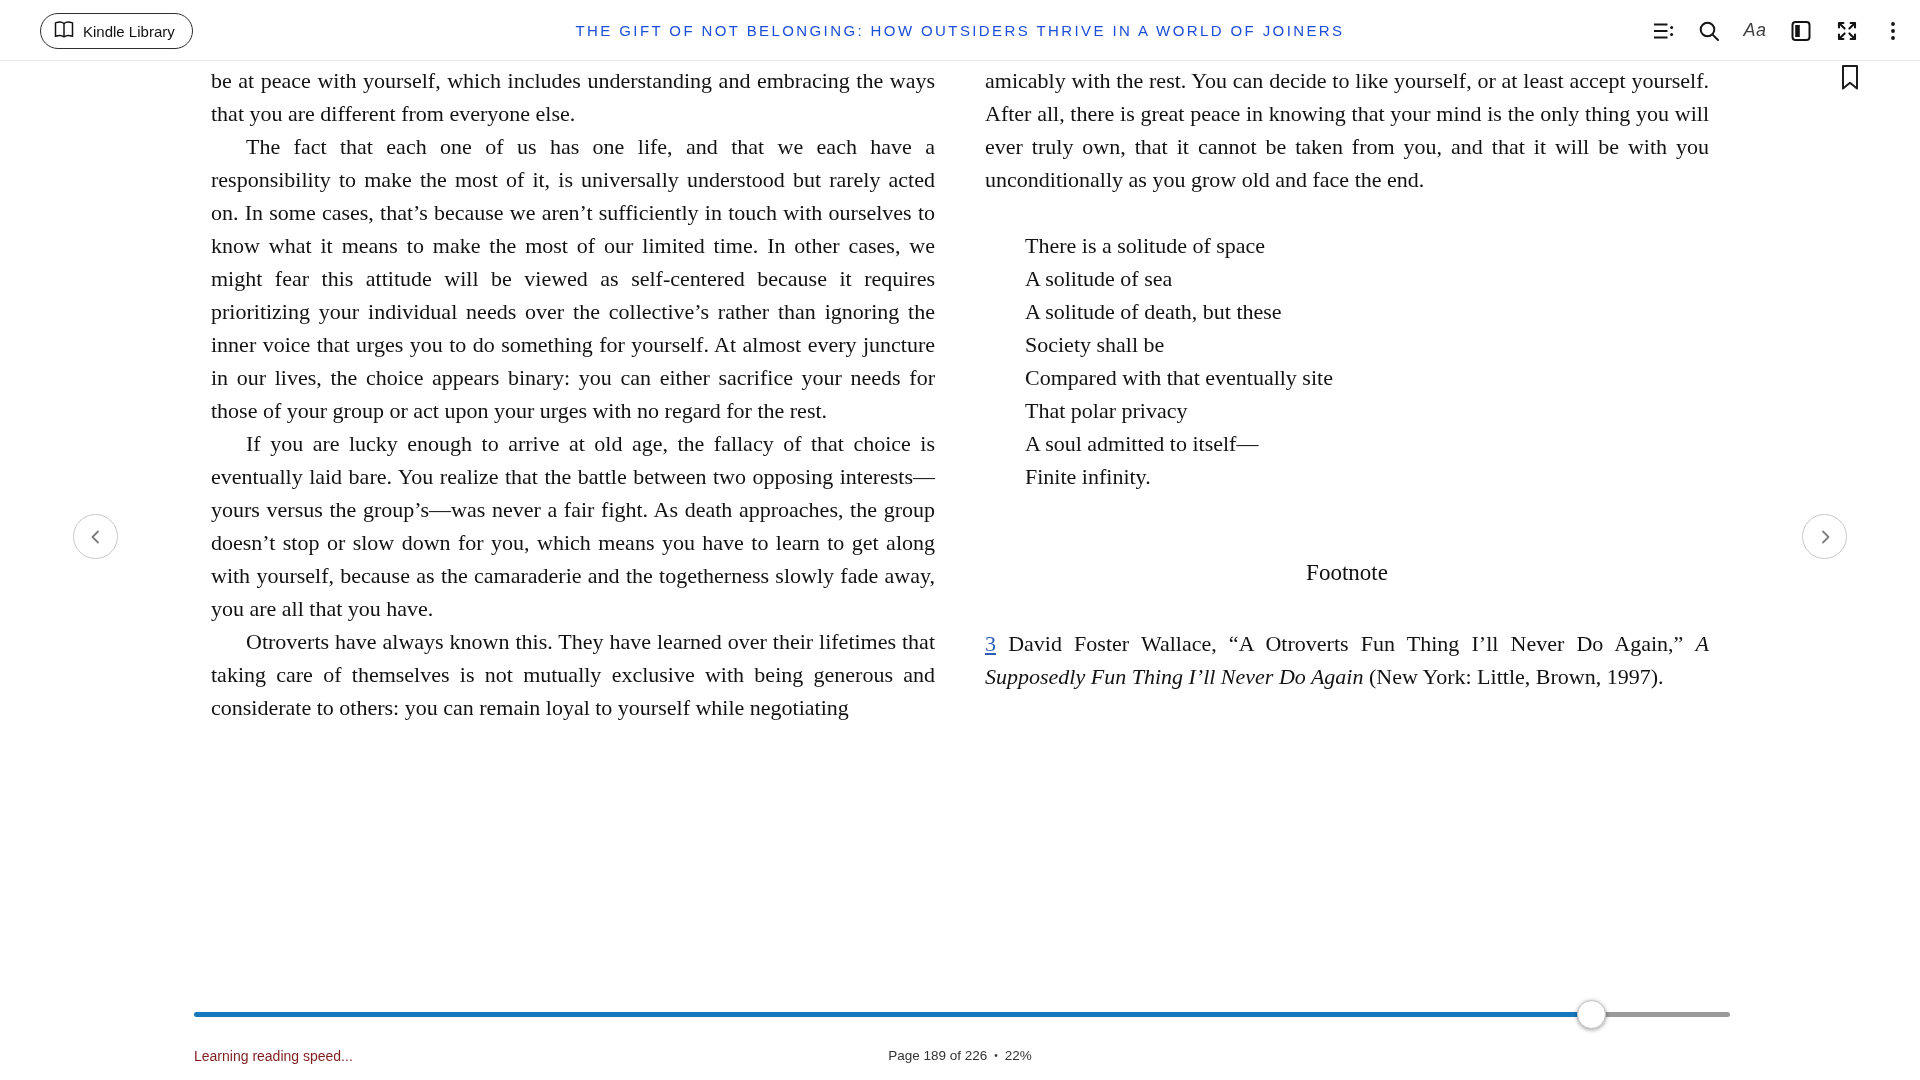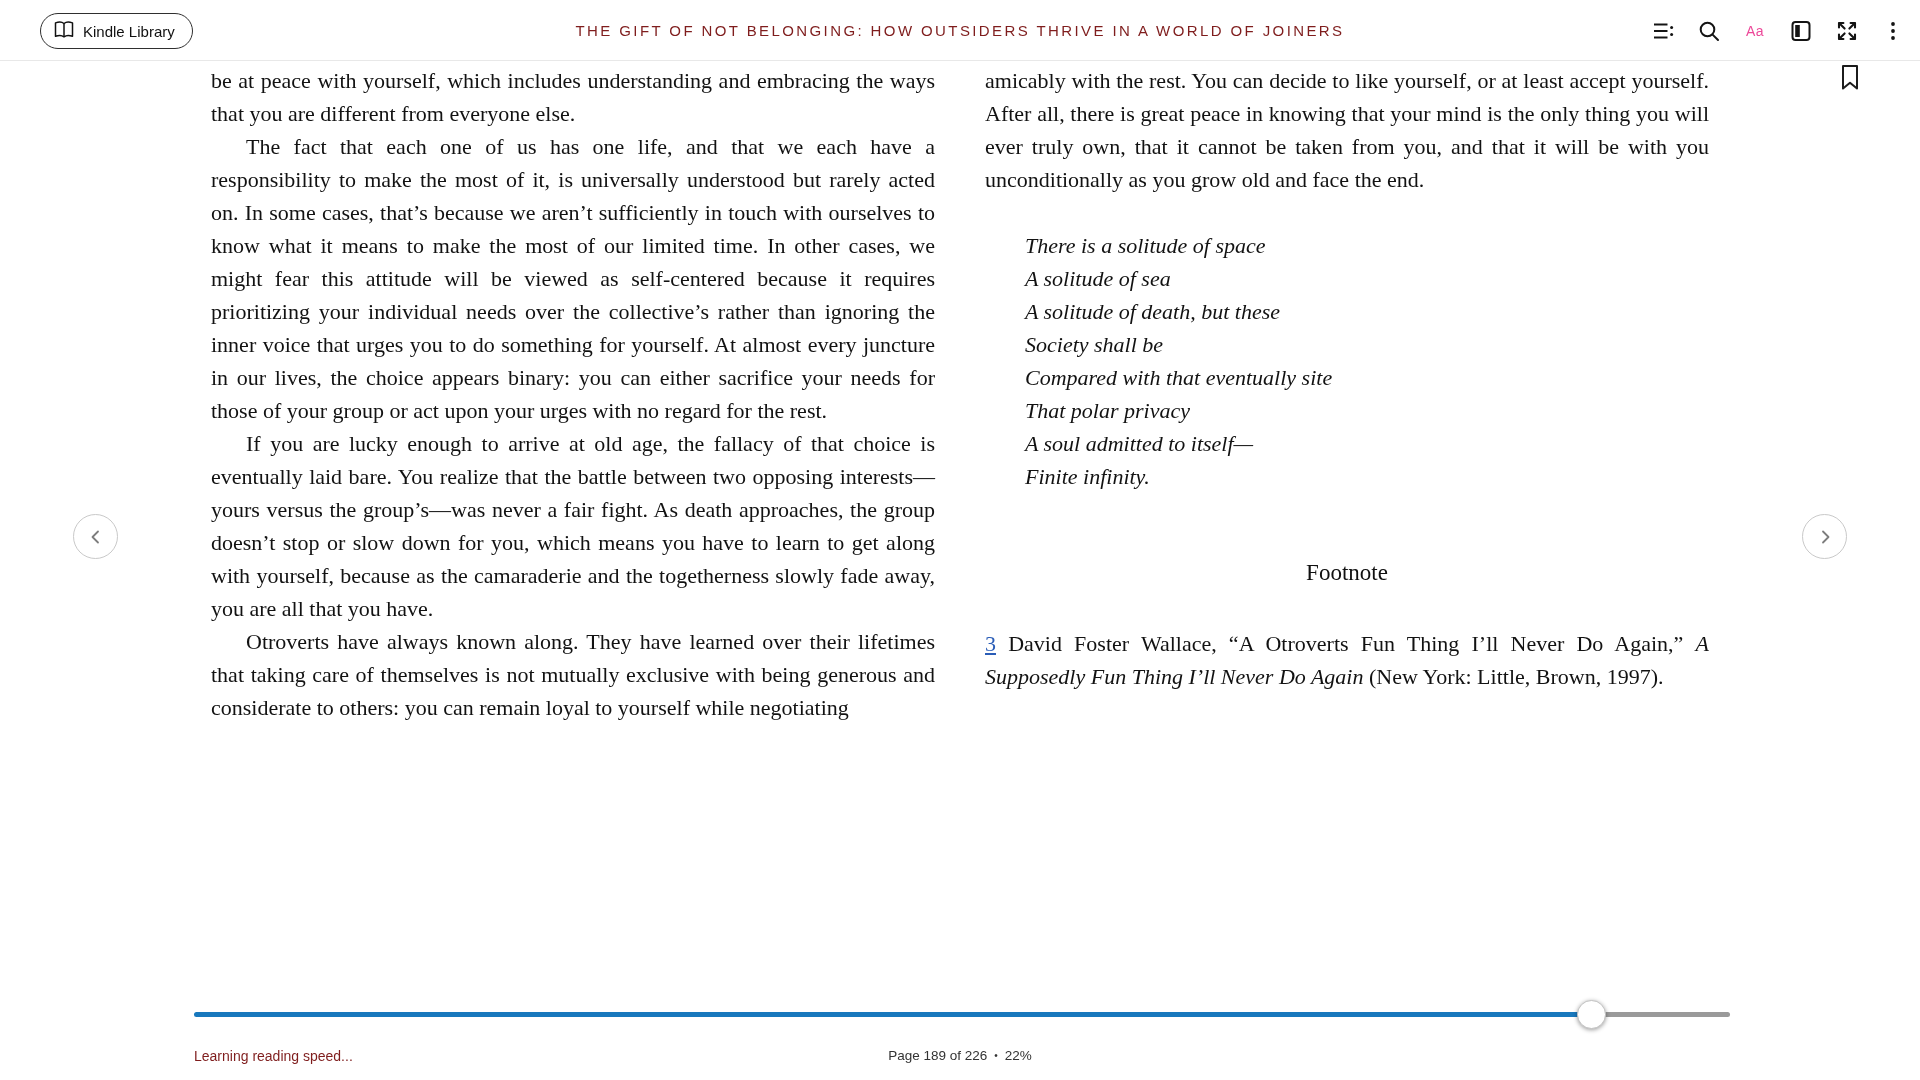--- a/index.html
+++ b/index.html
@@ -23,31 +23,31 @@
   }
   .lib-btn{
     position:absolute;left:40px;top:13px;height:36px;
     display:flex;align-items:center;gap:9px;padding:0 17px 0 13px;
     background:#fff;border:1.5px solid #2f2f2f;border-radius:18px;
     font-family:"Liberation Sans",sans-serif;font-size:15px;color:#111;cursor:pointer;
   }
   .book-title{
     position:absolute;left:220px;right:220px;top:0;height:61px;
     display:flex;align-items:center;justify-content:center;
-    font-size:15px;letter-spacing:2.4px;color:#7f1d1d;white-space:nowrap;
+    font-size:15px;letter-spacing:2.4px;color:#1d4ed8;white-space:nowrap;
   }
   .toolbar{
     position:absolute;right:14px;top:0;height:61px;
     display:flex;align-items:center;gap:20px;
   }
   .icon-btn{
     width:26px;height:26px;display:flex;align-items:center;justify-content:center;
     background:none;border:none;padding:0;cursor:pointer;color:#141414;
   }
-  .aa-label{font-size:14px;color:#ec4899;font-weight:500;letter-spacing:.5px;}
+  .aa-label{font-size:18px;color:#404040;font-weight:500;letter-spacing:.5px;font-style:italic;}
   .bookmark{
     position:absolute;top:64px;right:60px;width:20px;height:27px;cursor:pointer;z-index:4;
   }
 
   
   .nav-btn{
     position:absolute;top:514px;width:45px;height:45px;border-radius:50%;
     background:#fff;border:1px solid #c9c9c9;display:flex;align-items:center;justify-content:center;
     cursor:pointer;padding:0;
   }
@@ -59,21 +59,21 @@
     position:absolute;top:64px;width:724px;
     font-family:"Liberation Serif","DejaVu Serif",serif;
     font-size:22px;line-height:33px;text-align:justify;color:#121212;
   }
   .col-left{left:211px;}
   .col-right{left:985px;}
   p{margin:0;}
   .body-par{margin:0;}
   .body-par.indent{text-indent:35px;}
   .poem{
-    margin:33px 0 8px 40px;font-style:italic;text-align:left;
+    margin:33px 0 8px 40px;text-align:left;
   }
   .poem-line{line-height:33px;}
   .footnote-heading{
     margin:62px 0 36px 0;font-weight:400;font-size:23px;line-height:36px;
     text-align:center;color:#101010;
     font-family:"Liberation Serif","DejaVu Serif",serif;
   }
   .fn-link{
     color:var(--link-blue);text-decoration:underline;cursor:pointer;
   }
@@ -184,21 +184,21 @@
     <svg width="18" height="18" viewBox="0 0 18 18" fill="none">
       <path d="M7 3.5 12.5 9 7 14.5" stroke="#7d7d7d" stroke-width="1.8" stroke-linecap="round" stroke-linejoin="round"></path>
     </svg>
   </button>
 
   <main>
     <div class="column col-left">
         <p class="body-par">be at peace with yourself, which includes understanding and embracing the ways that you are different from everyone else.</p>
         <p class="body-par indent">The fact that each one of us has one life, and that we each have a responsibility to make the most of it, is universally understood but rarely acted on. In some cases, that’s because we aren’t sufficiently in touch with ourselves to know what it means to make the most of our limited time. In other cases, we might fear this attitude will be viewed as self-centered because it requires prioritizing your individual needs over the collective’s rather than ignoring the inner voice that urges you to do something for yourself. At almost every juncture in our lives, the choice appears binary: you can either sacrifice your needs for those of your group or act upon your urges with no regard for the rest.</p>
         <p class="body-par indent">If you are lucky enough to arrive at old age, the fallacy of that choice is eventually laid bare. You realize that the battle between two opposing interests—yours versus the group’s—was never a fair fight. As death approaches, the group doesn’t stop or slow down for you, which means you have to learn to get along with yourself, because as the camaraderie and the togetherness slowly fade away, you are all that you have.</p>
-        <p class="body-par indent">Otroverts have always known along. They have learned over their lifetimes that taking care of themselves is not mutually exclusive with being generous and considerate to others: you can remain loyal to yourself while negotiating</p>
+        <p class="body-par indent">Otroverts have always known this. They have learned over their lifetimes that taking care of themselves is not mutually exclusive with being generous and considerate to others: you can remain loyal to yourself while negotiating</p>
       </div>
 
     <div class="column col-right">
       <p class="body-par">amicably with the rest. You can decide to like yourself, or at least accept yourself. After all, there is great peace in knowing that your mind is the only thing you will ever truly own, that it cannot be taken from you, and that it will be with you unconditionally as you grow old and face the end.</p>
       <div class="poem">
           <div class="poem-line">There is a solitude of space</div>
           <div class="poem-line">A solitude of sea</div>
           <div class="poem-line">A solitude of death, but these</div>
           <div class="poem-line">Society shall be</div>
           <div class="poem-line">Compared with that eventually site</div>

